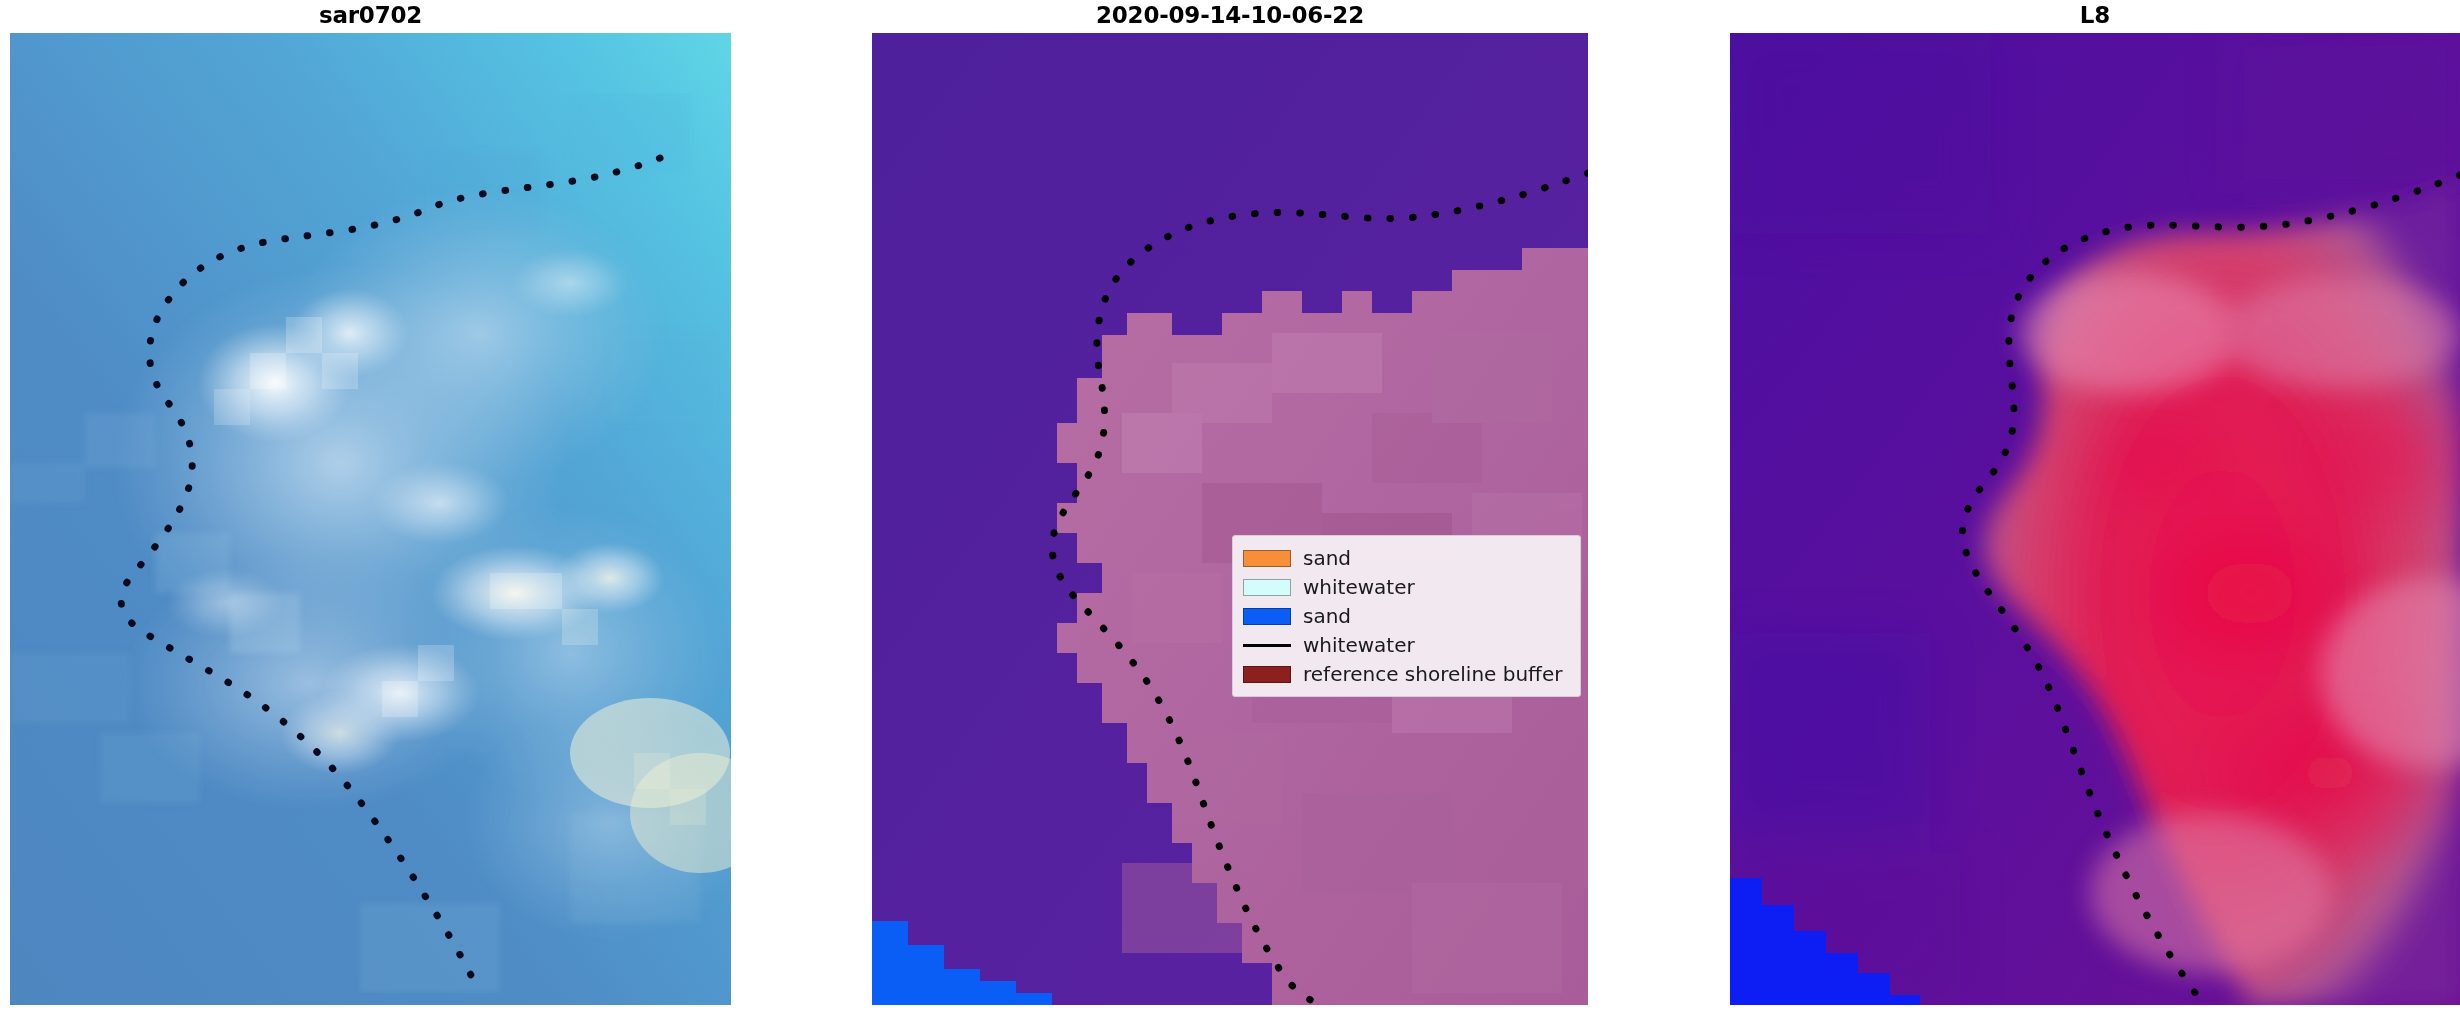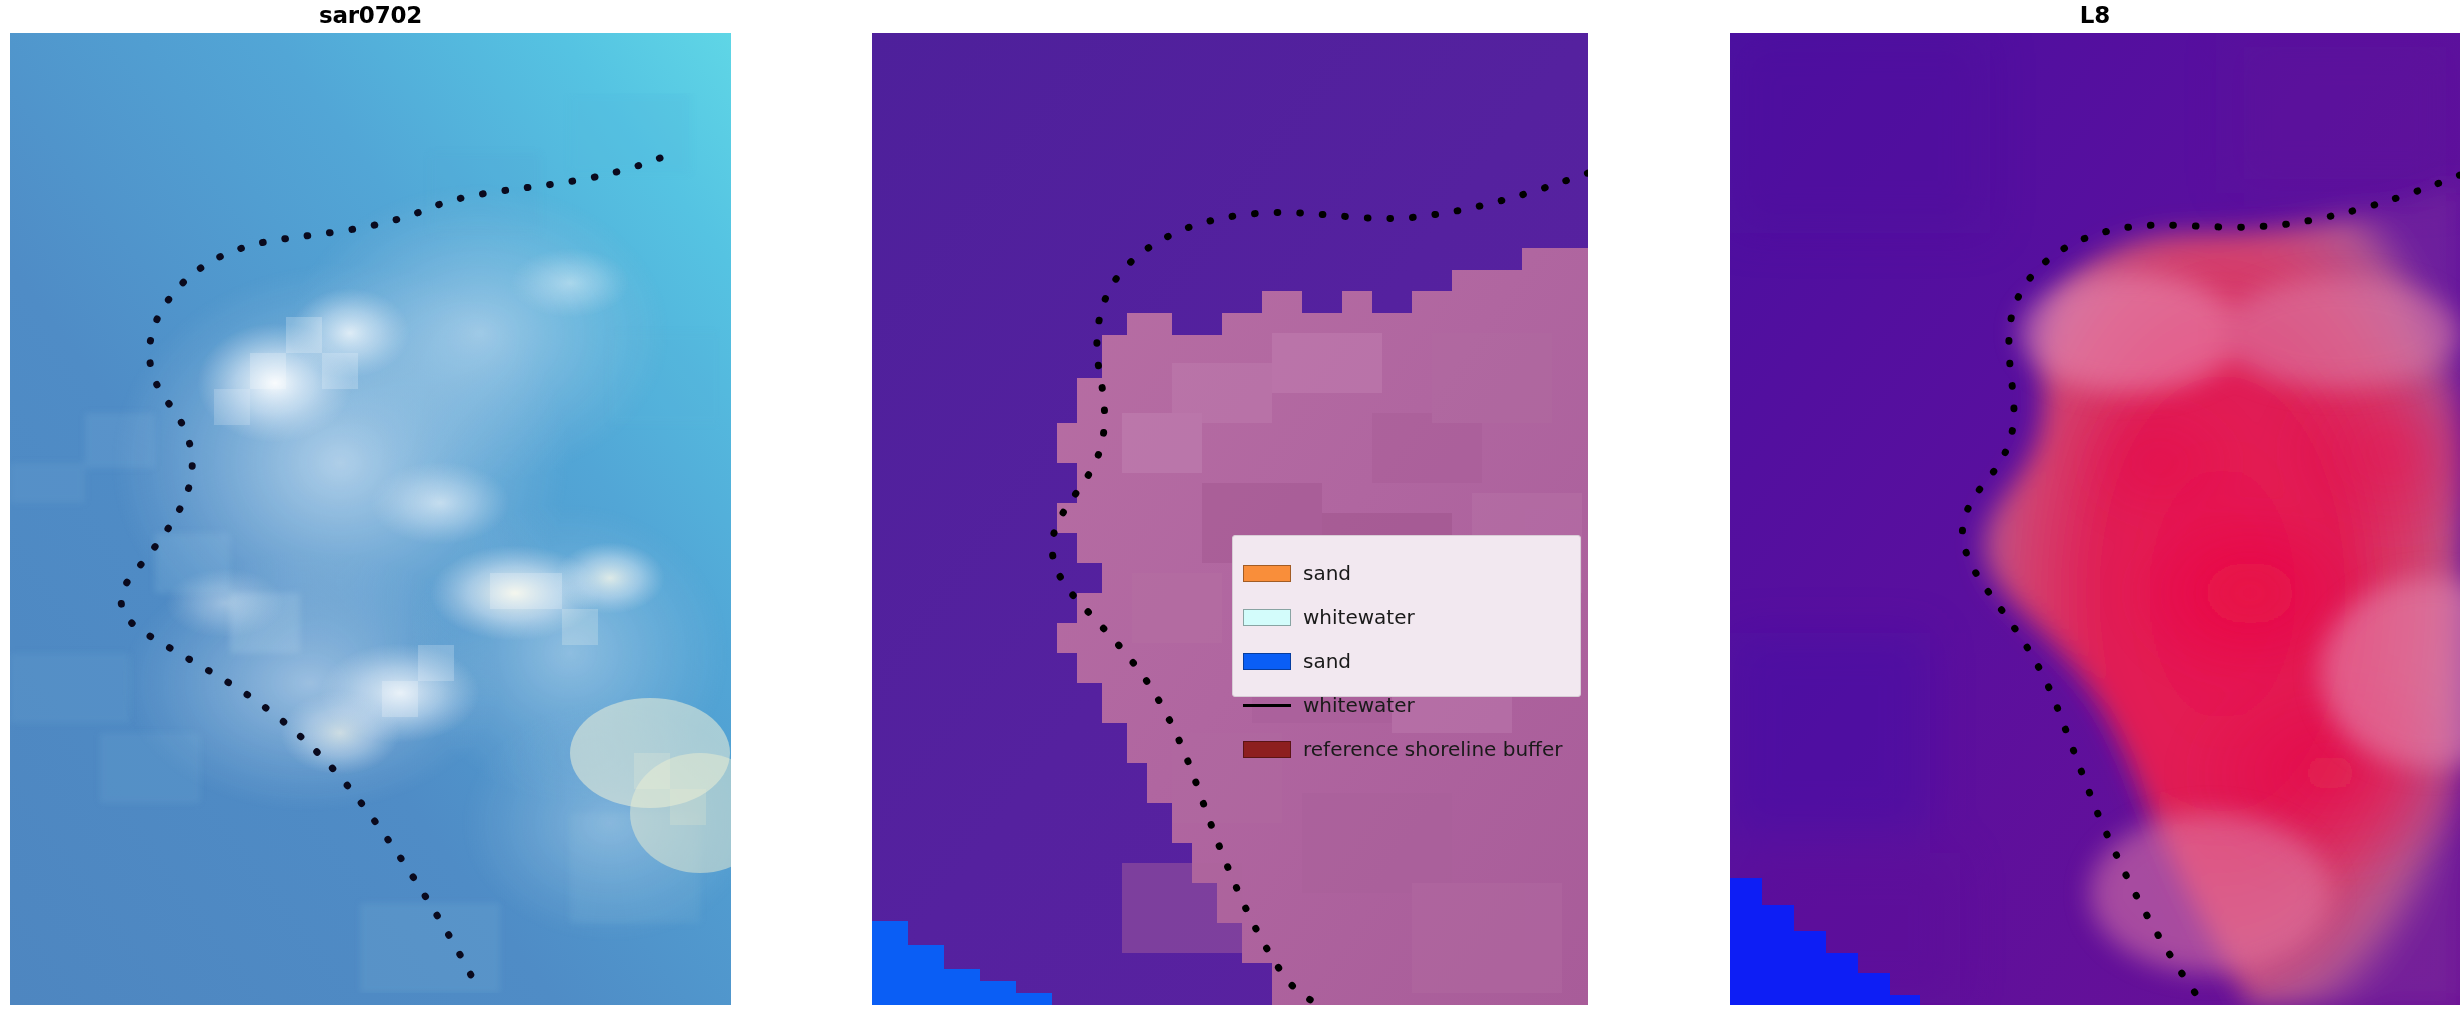--- a/index.html
+++ b/index.html
@@ -61,21 +61,20 @@
     border-radius:3px;
     box-sizing:border-box;
     padding:8px 10px 8px 10px;
     z-index:40;
     box-shadow:0 0 0 0 rgba(0,0,0,0);
   }
   .legend-row{
     display:flex;
     align-items:center;
     height:29px;
-    margin-top:15px;
   }
   .swatch-cell{
     width:58px;
     min-width:58px;
     height:29px;
     display:flex;
     align-items:center;
     justify-content:flex-start;
   }
   .swatch{
@@ -98,20 +97,21 @@
     line-height:29px;
     padding-left:2px;
   }
 </style>
 </head>
 <body>
 
 <div id="figure">
 
   <div class="panel-title" id="title-1">sar0702</div>
+  <div class="panel-title" id="title-2">2020-09-14-10-06-22</div>
   <div class="panel-title" id="title-3">L8</div>
 
   <div class="panel" id="panel-1">
     <svg class="raster" viewBox="0 0 721 972" preserveAspectRatio="none">
       <defs>
 
         <linearGradient id="sarBase" x1="0" y1="1" x2="1" y2="0">
           <stop offset="0" stop-color="#4e86c0"></stop>
           <stop offset="0.38" stop-color="#4f8cc6"></stop>
           <stop offset="0.68" stop-color="#52a6d6"></stop>

